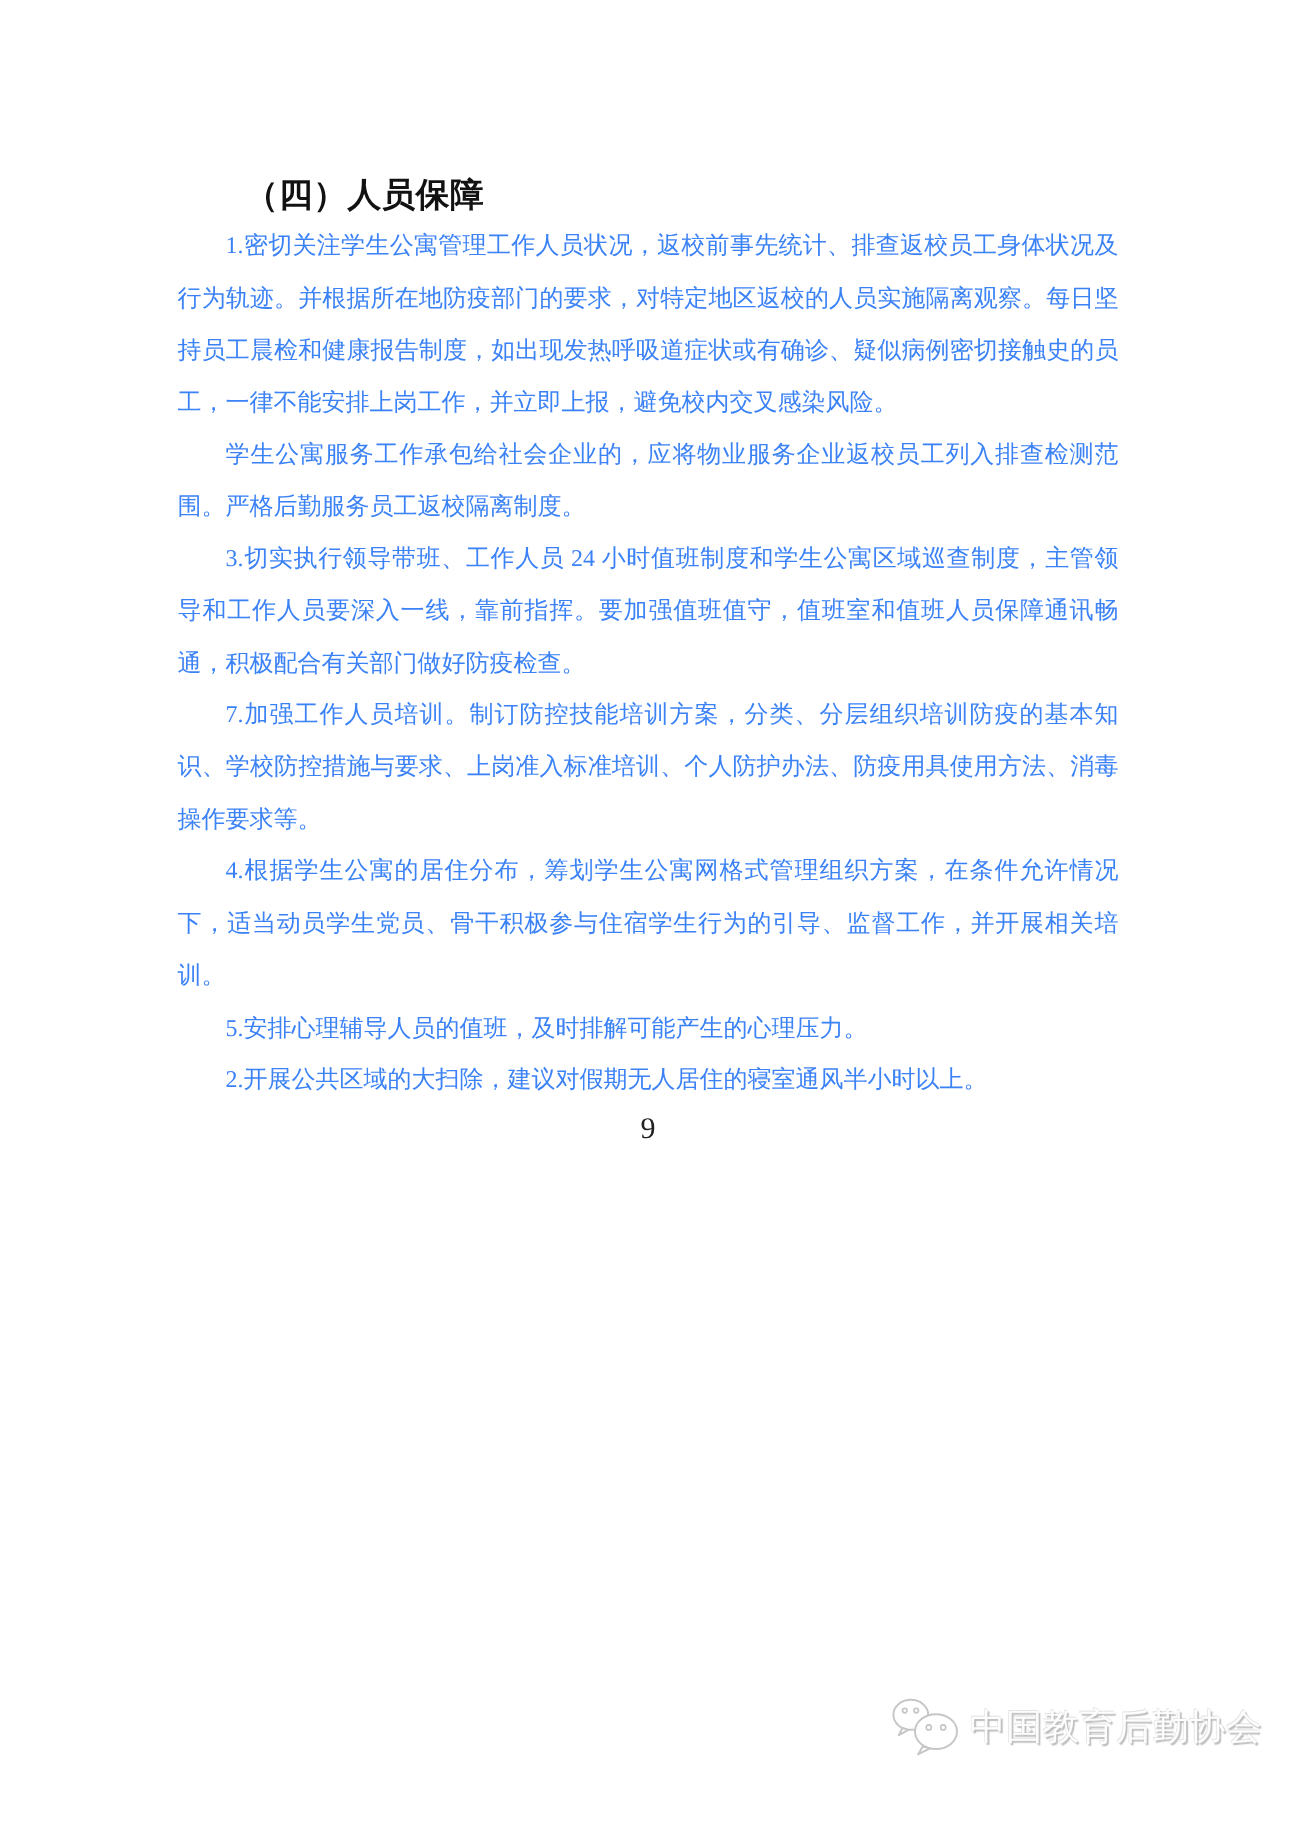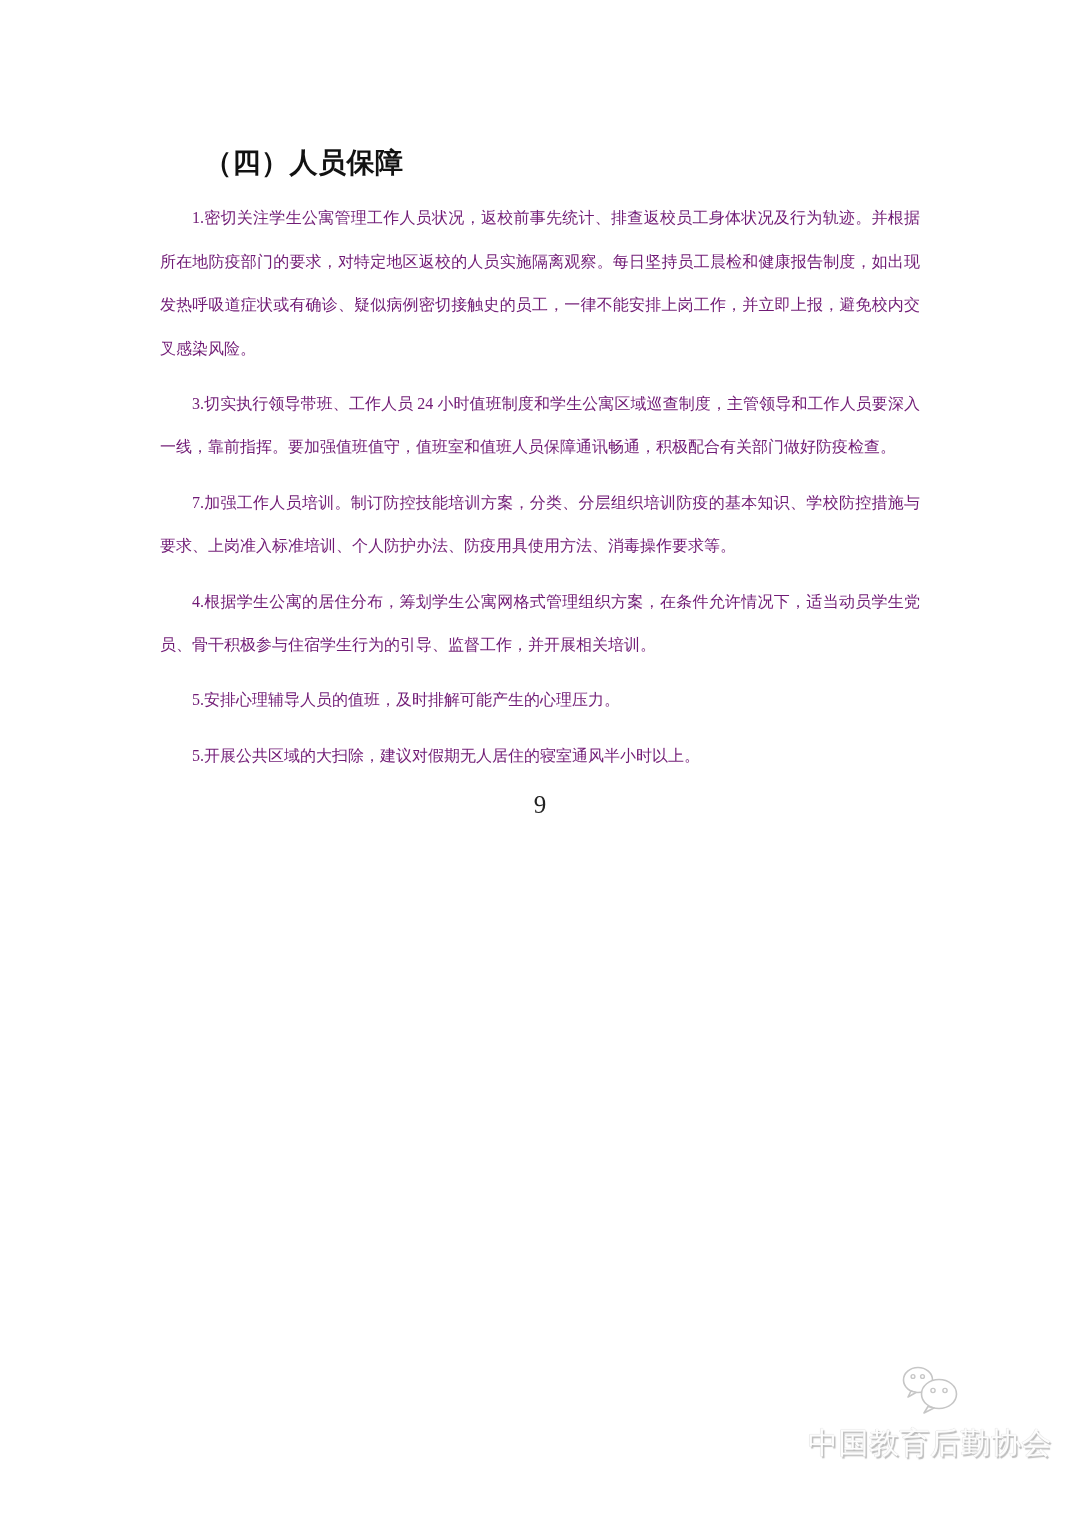--- a/index.html
+++ b/index.html
@@ -22,71 +22,71 @@
     margin: 0;
     font-family: "Liberation Sans", "DejaVu Sans", sans-serif;
     font-weight: 700;
     font-size: 28px;
     line-height: 43.4px;
     text-indent: 2em;
     color: #121212;
     letter-spacing: 0.5px;
   }
   .para {
-    margin: 12px;
-    font-size: 16px;
+    margin: 0;
+    font-size: 20px;
     line-height: 43.4px;
     text-align: justify;
     text-indent: 2em;
     letter-spacing: 0;
-    color: #701a75;
+    color: #3b82f6;
   }
   .page-number {
     margin-top: 3px;
     text-align: center;
     font-size: 25px;
     line-height: 32px;
     color: #222222;
   }
   .watermark {
     position: absolute;
     right: 28px;
     bottom: 24px;
     display: flex;
     align-items: center;
     gap: 8px;
     user-select: none;
-    flex-direction: column;
   }
   .watermark-icon { display: block; }
   .watermark-text {
     font-family: "Liberation Sans", "DejaVu Sans", sans-serif;
     font-size: 30px;
     letter-spacing: 0.5px;
     color: #fdfdfd;
     text-shadow: 1.5px 1.5px 1px #bcbcbc, -0.5px -0.5px 0 #e3e3e3, 0 0 1px #cfcfcf;
     white-space: nowrap;
   }
 </style>
 </head>
 <body>
 
 <div class="page">
   <div class="content">
 
     <h2 class="heading">（四）人员保障</h2>
 
     <p class="para">1.密切关注学生公寓管理工作人员状况，返校前事先统计、排查返校员工身体状况及行为轨迹。并根据所在地防疫部门的要求，对特定地区返校的人员实施隔离观察。每日坚持员工晨检和健康报告制度，如出现发热呼吸道症状或有确诊、疑似病例密切接触史的员工，一律不能安排上岗工作，并立即上报，避免校内交叉感染风险。</p>
+    <p class="para">学生公寓服务工作承包给社会企业的，应将物业服务企业返校员工列入排查检测范围。严格后勤服务员工返校隔离制度。</p>
     <p class="para">3.切实执行领导带班、工作人员 24 小时值班制度和学生公寓区域巡查制度，主管领导和工作人员要深入一线，靠前指挥。要加强值班值守，值班室和值班人员保障通讯畅通，积极配合有关部门做好防疫检查。</p>
     <p class="para">7.加强工作人员培训。制订防控技能培训方案，分类、分层组织培训防疫的基本知识、学校防控措施与要求、上岗准入标准培训、个人防护办法、防疫用具使用方法、消毒操作要求等。</p>
     <p class="para">4.根据学生公寓的居住分布，筹划学生公寓网格式管理组织方案，在条件允许情况下，适当动员学生党员、骨干积极参与住宿学生行为的引导、监督工作，并开展相关培训。</p>
     <p class="para">5.安排心理辅导人员的值班，及时排解可能产生的心理压力。</p>
 
 
-    <p class="para">5.开展公共区域的大扫除，建议对假期无人居住的寝室通风半小时以上。</p>
+    <p class="para">2.开展公共区域的大扫除，建议对假期无人居住的寝室通风半小时以上。</p>
 
     <div class="page-number">9</div>
   </div>
 
   <div class="watermark">
     <span>
       <svg class="watermark-icon" width="58" height="50" viewBox="0 0 58 50" xmlns="http://www.w3.org/2000/svg">
         <g fill="#ffffff" stroke="#c6c6c6" stroke-width="1.6">
           <ellipse cx="17" cy="15" rx="14.5" ry="12.5"></ellipse>
           <path d="M10 26 L7 32 L15 27.5 Z" stroke-linejoin="round"></path>

